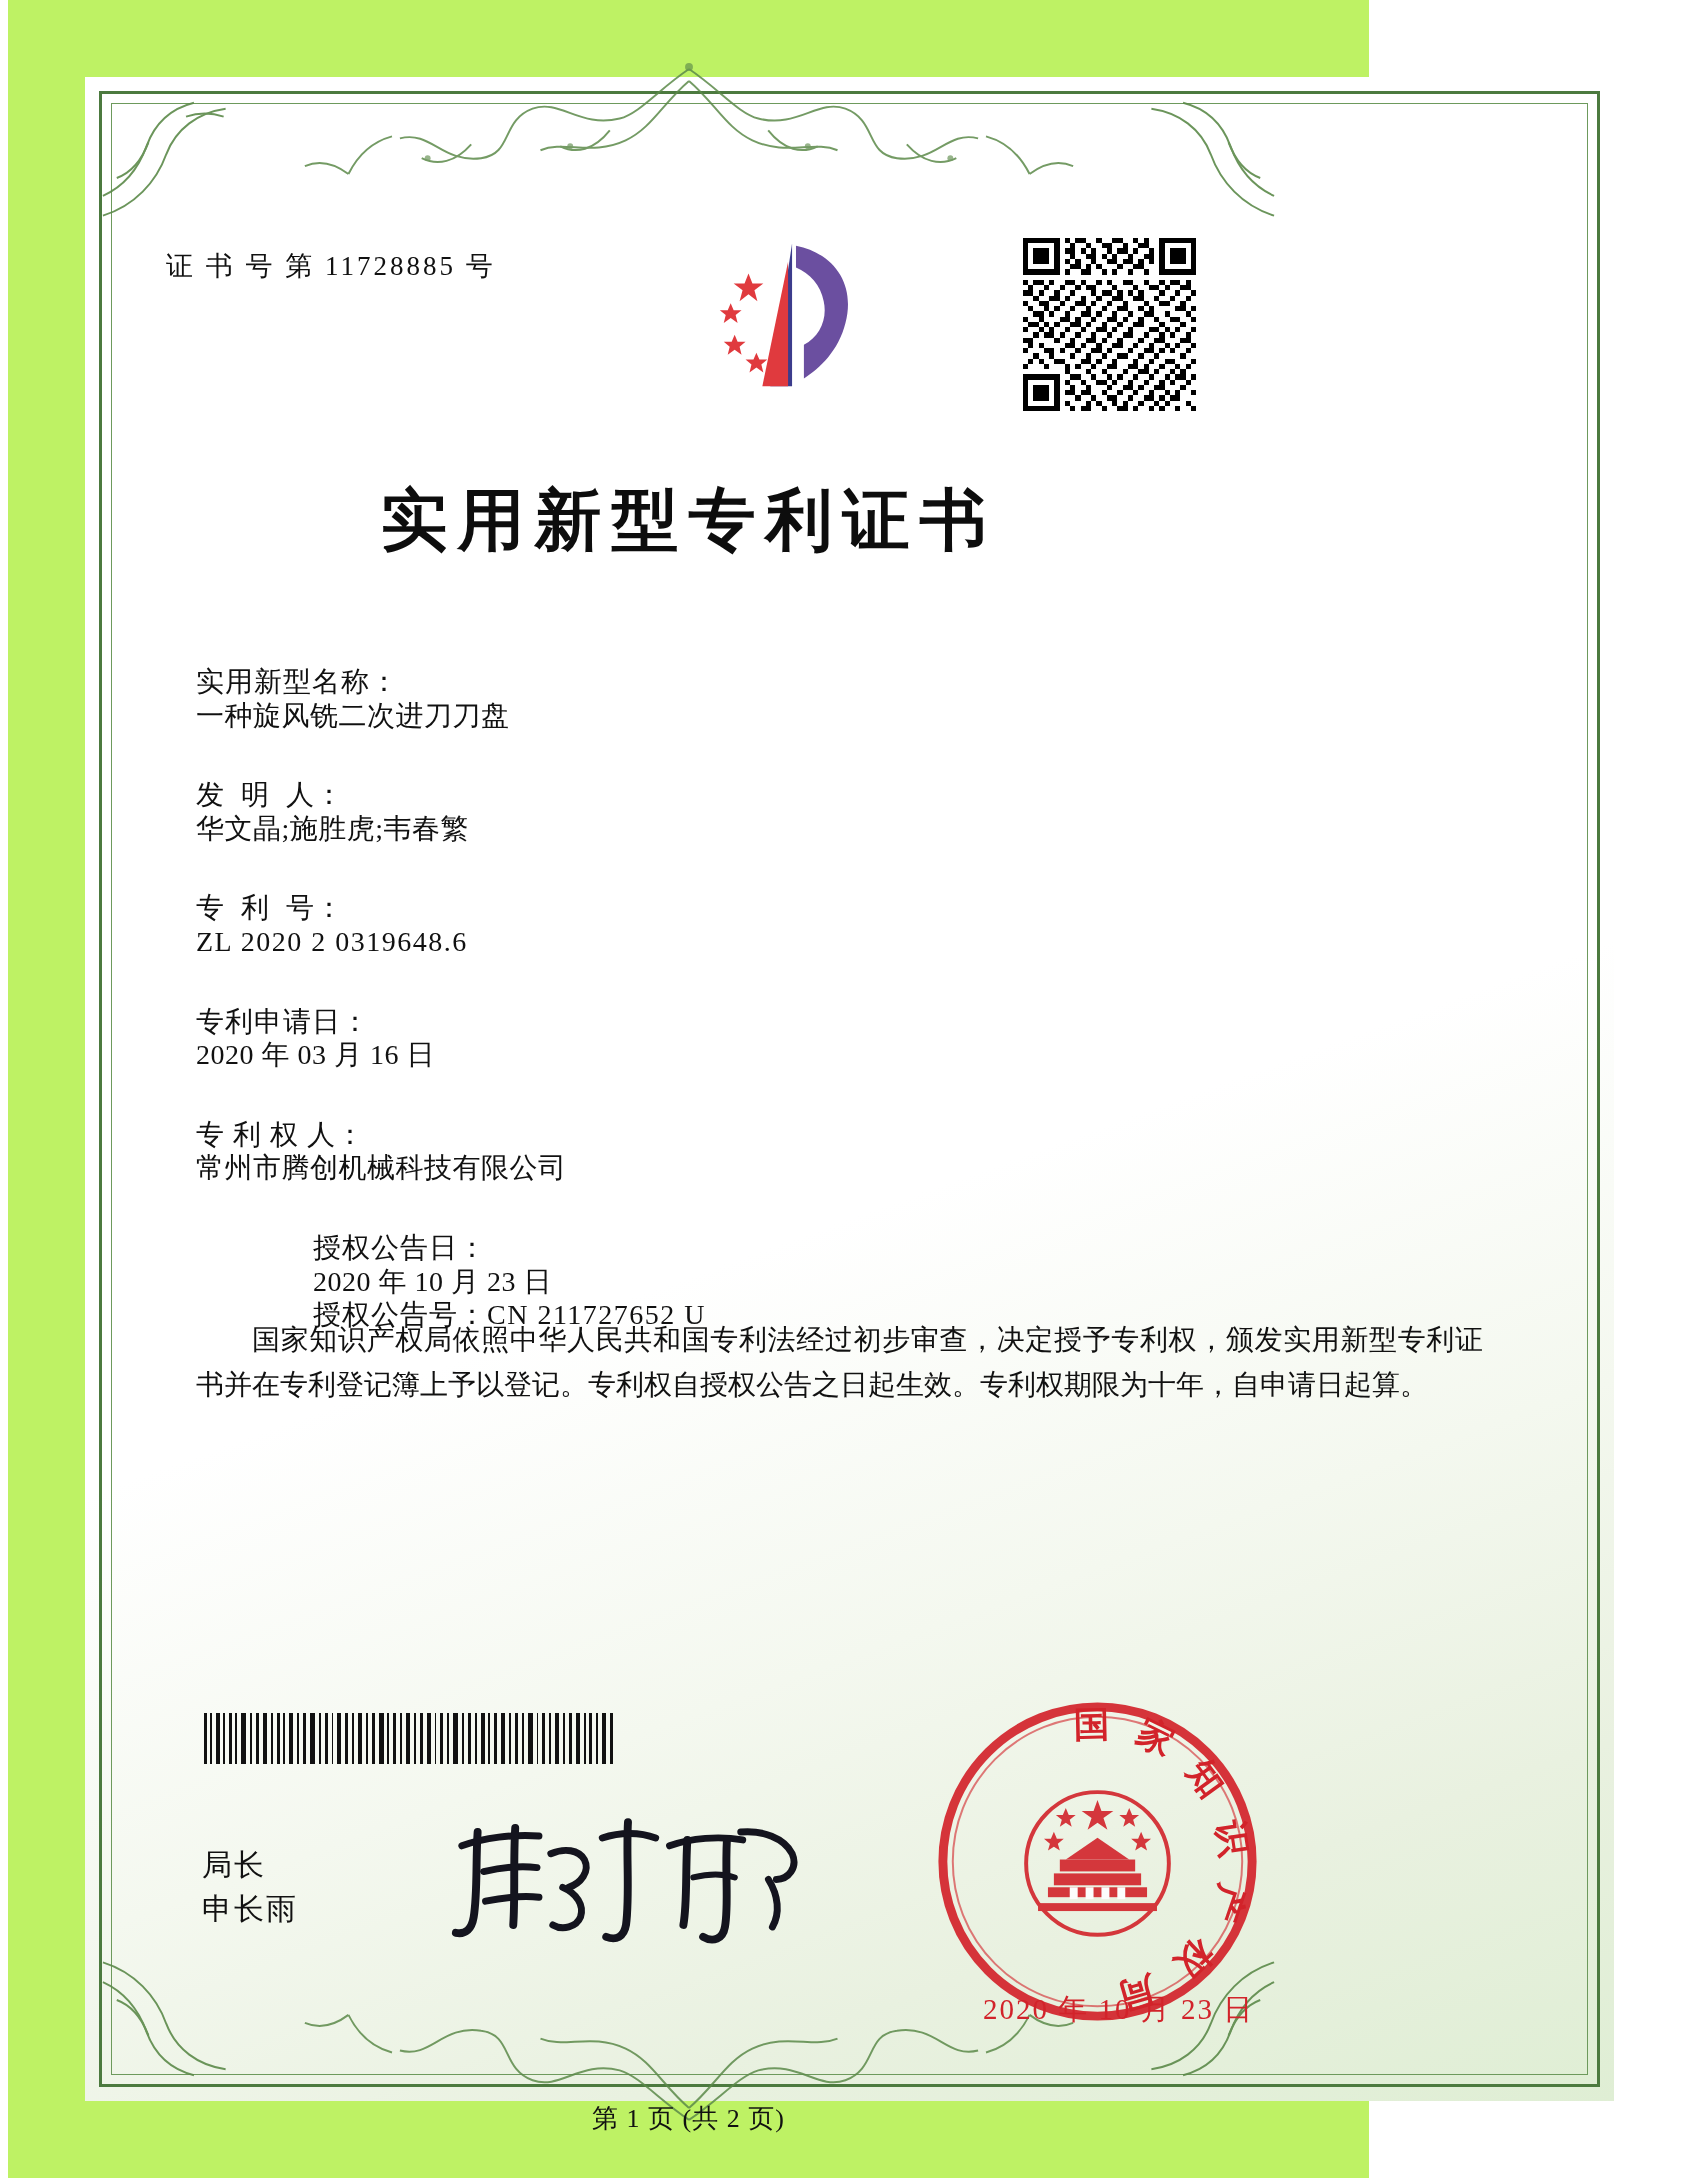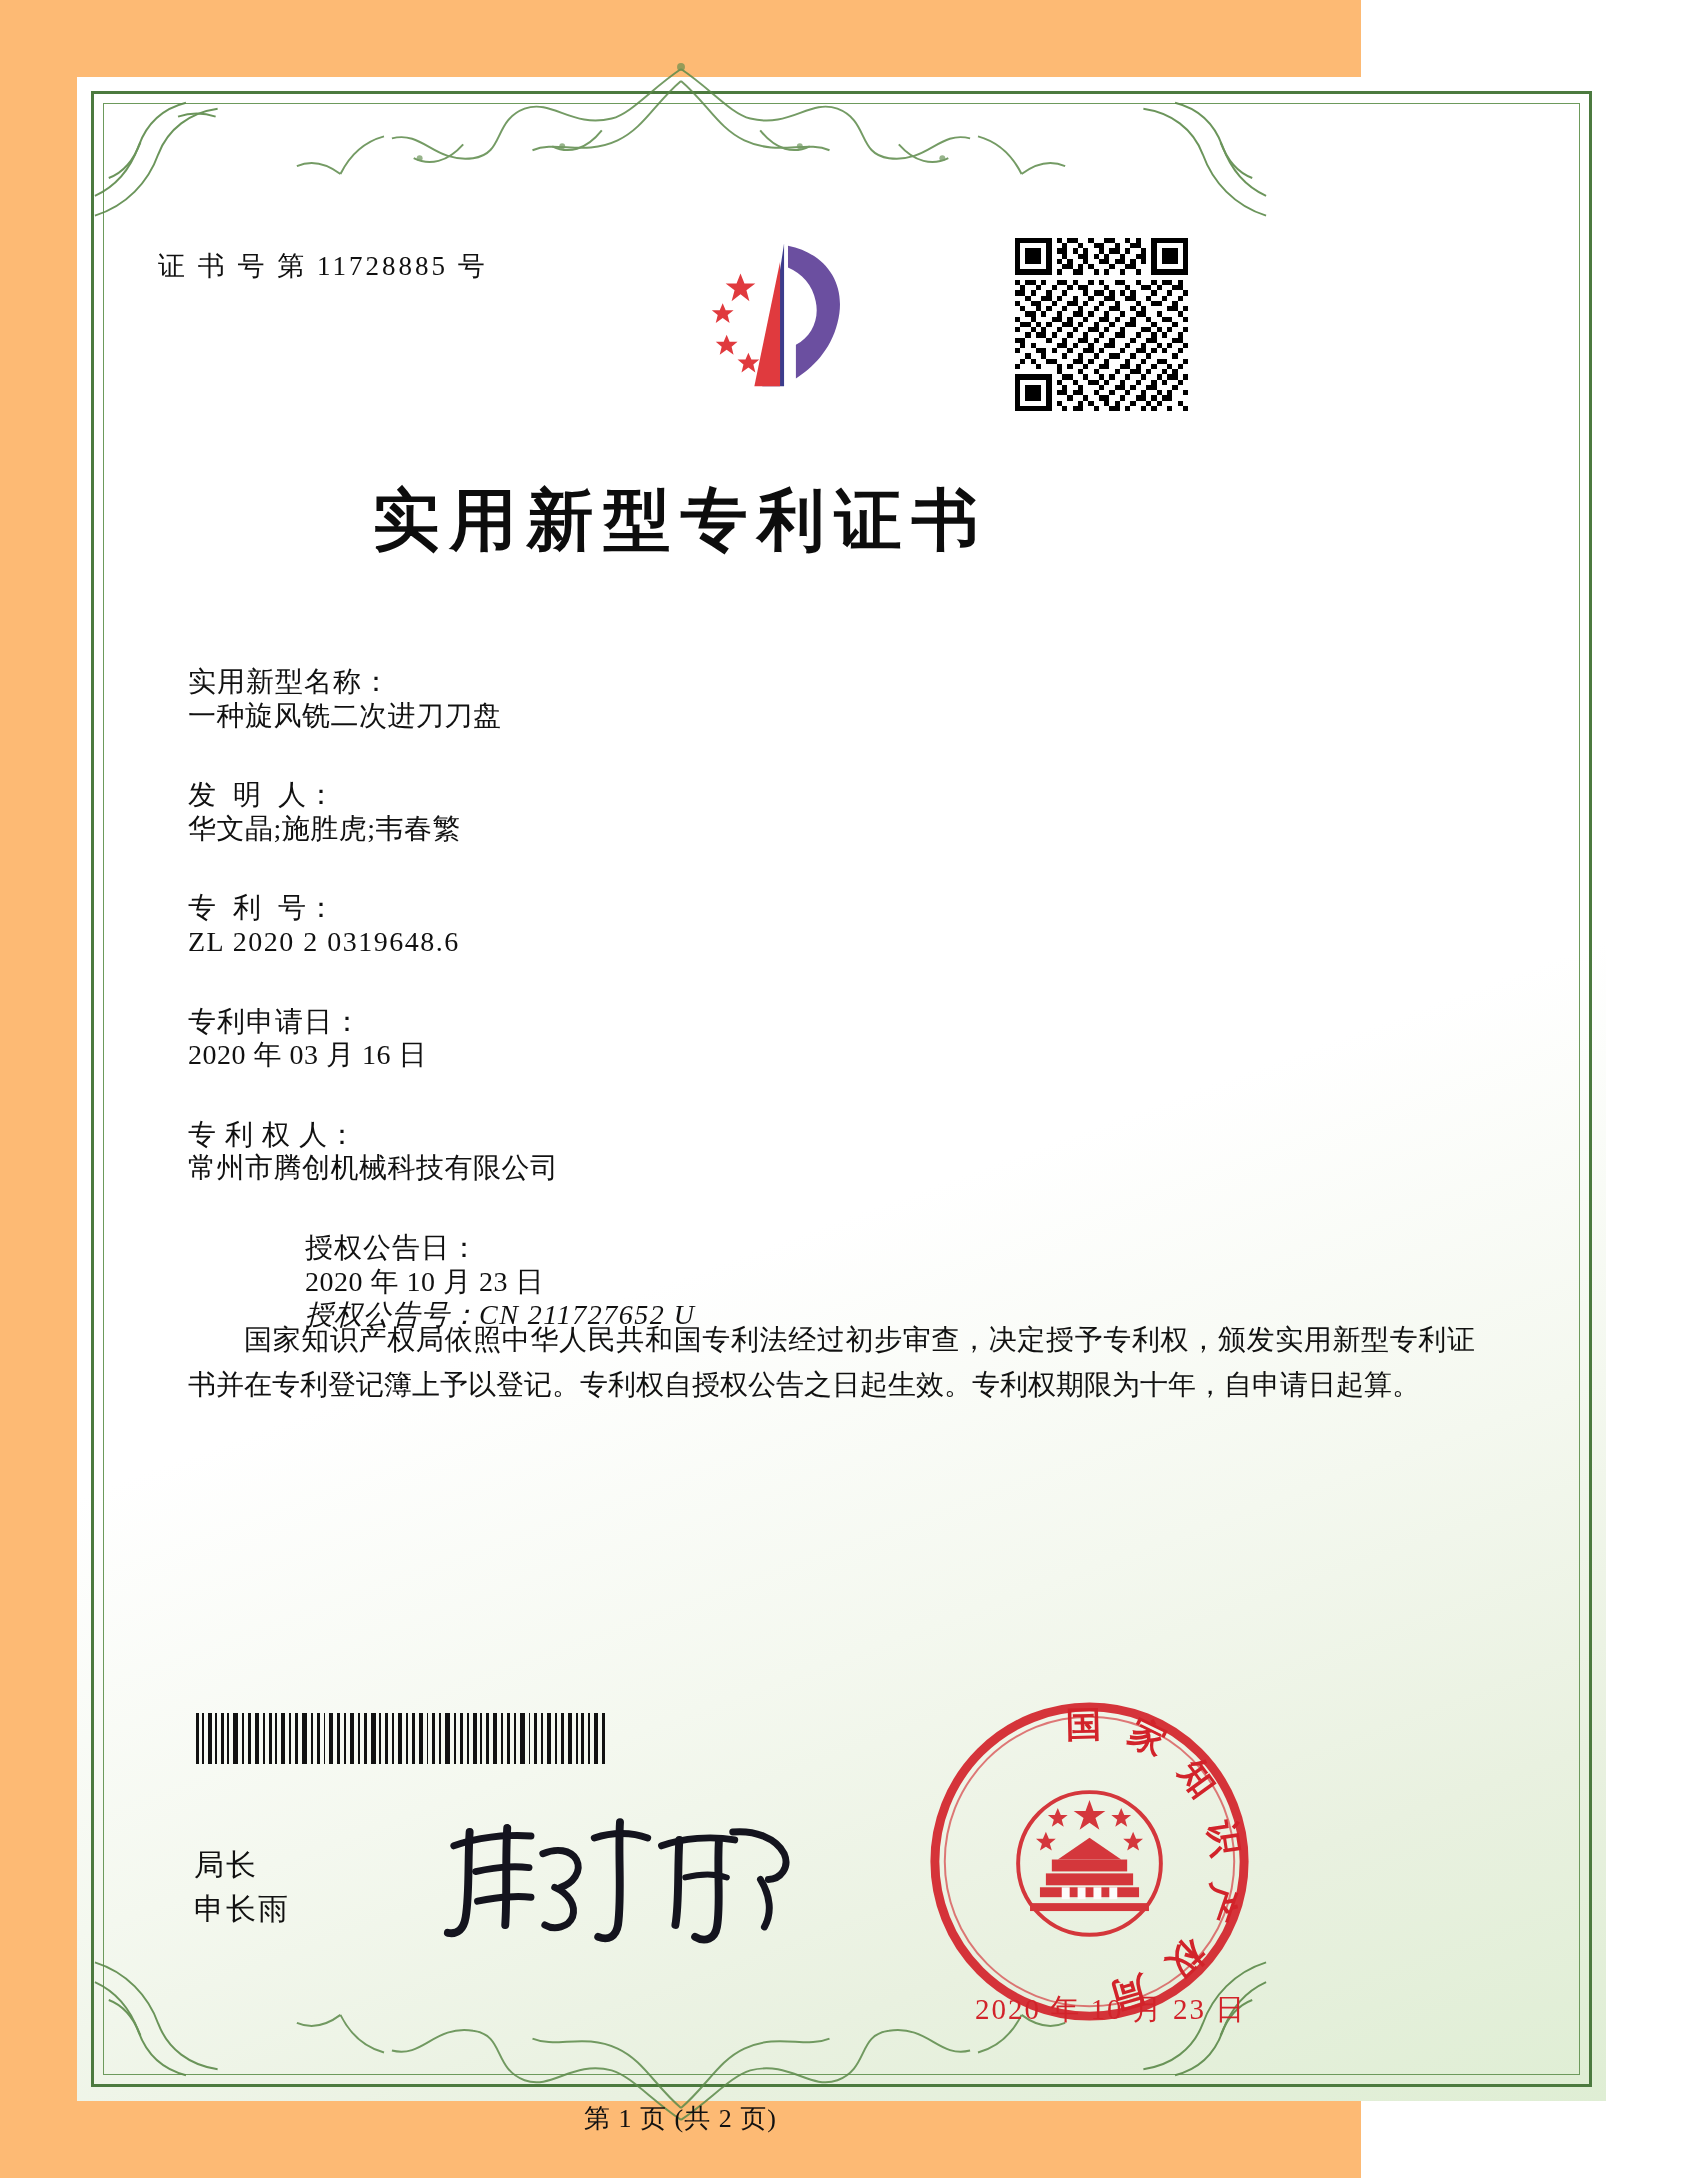--- a/index.html
+++ b/index.html
@@ -12,24 +12,24 @@
     height: 2178px;
     font-family: "Liberation Serif", "DejaVu Serif", serif;
     color: #1a1a1a;
     position: relative;
     overflow: hidden;
   }
 
   
   .page {
     position: absolute;
-    left: 0; top: 0;
+    left: 8px; top: 0;
     width: 1361px;
     height: 2178px;
-    background: #fdba74;
+    background: #bef264;
   }
 
   .paper {
     position: absolute;
     left: 77px;
     top: 77px;
     width: 1529px;
     height: 2024px;
     background: linear-gradient(160deg, #ffffff 0%, #ffffff 55%, #f4f8ef 72%, #e9f1e0 86%, #dfeed4 100%);
     box-shadow: 0 0 0 0 rgba(0,0,0,0);
@@ -139,21 +139,21 @@
   .field-value {
     color: #111;
     letter-spacing: 0.5px;
   }
   .field-value.lat {
     font-family: "Liberation Serif", serif;
     letter-spacing: 1.5px;
   }
 
   .field-row.dual { margin-bottom: 44px; }
-  .dual .pair-2 { margin-left: 117px; display: flex; align-items: flex-start; font-style: italic; }
+  .dual .pair-2 { margin-left: 117px; display: flex; align-items: flex-start; }
 
   
   .body-text {
     position: absolute;
     left: 188px;
     top: 1317px;
     width: 1287px;
     font-size: 28px;
     line-height: 1.62;
     text-align: justify;

